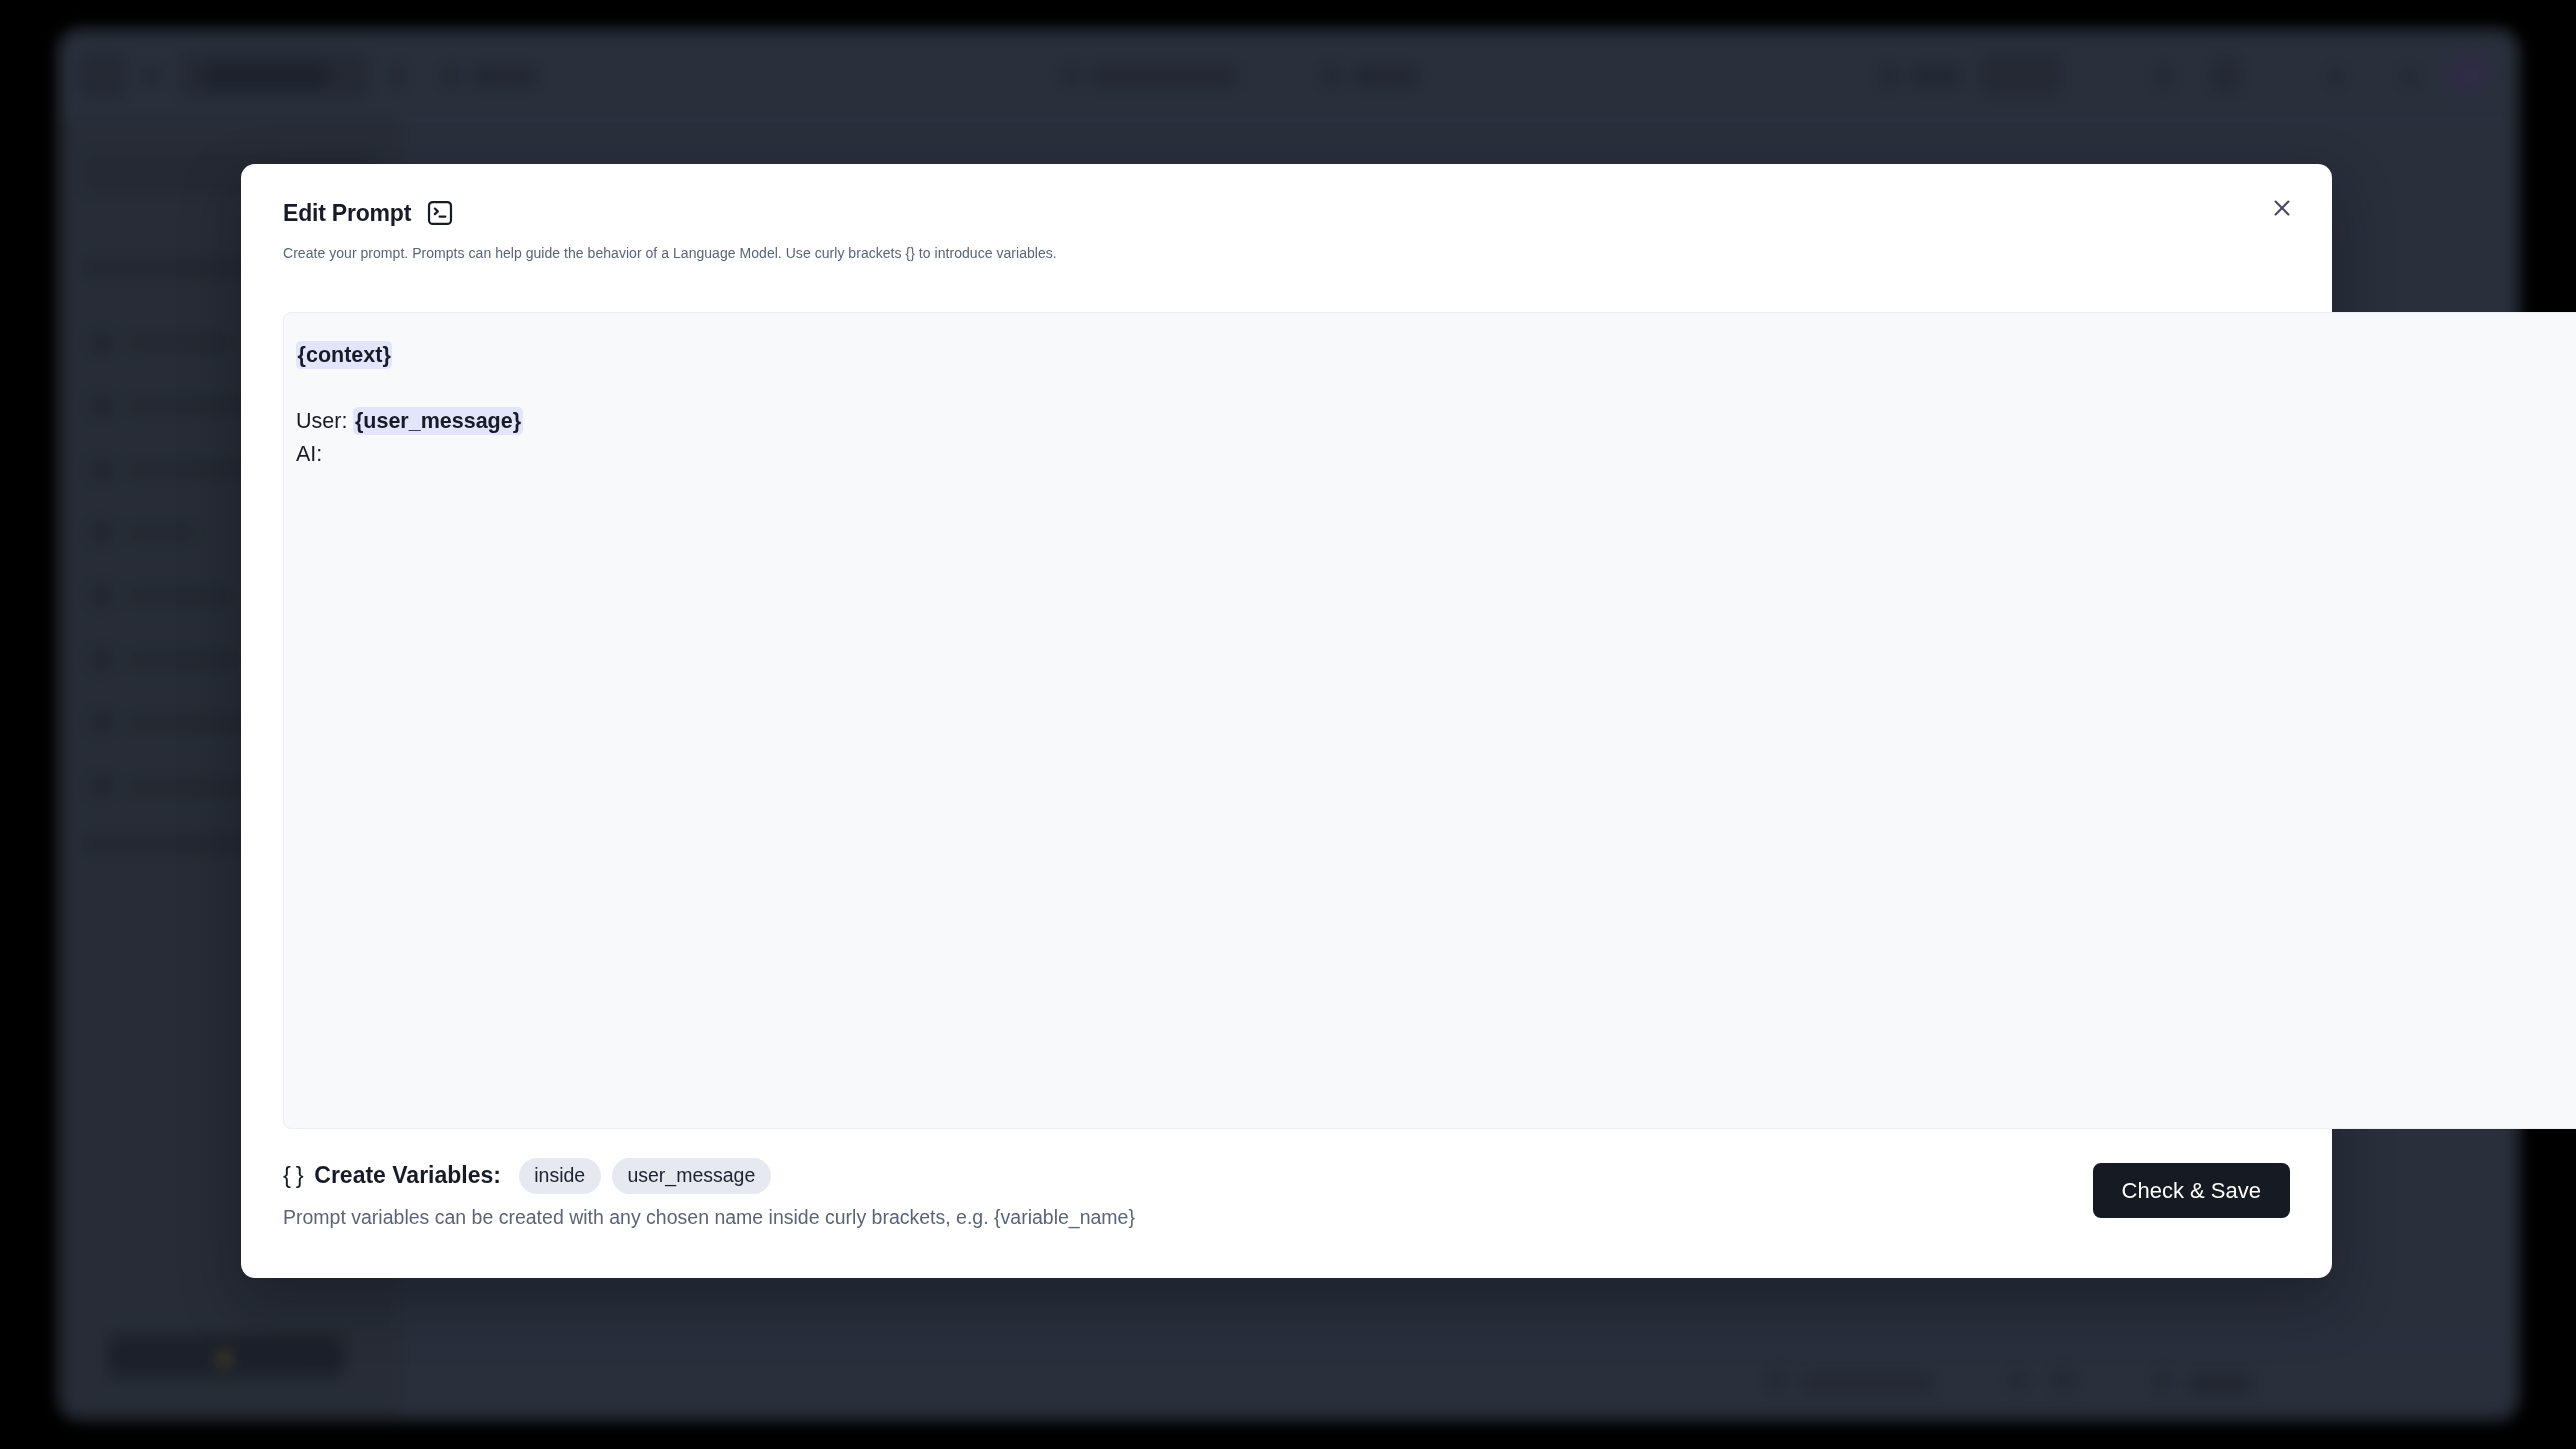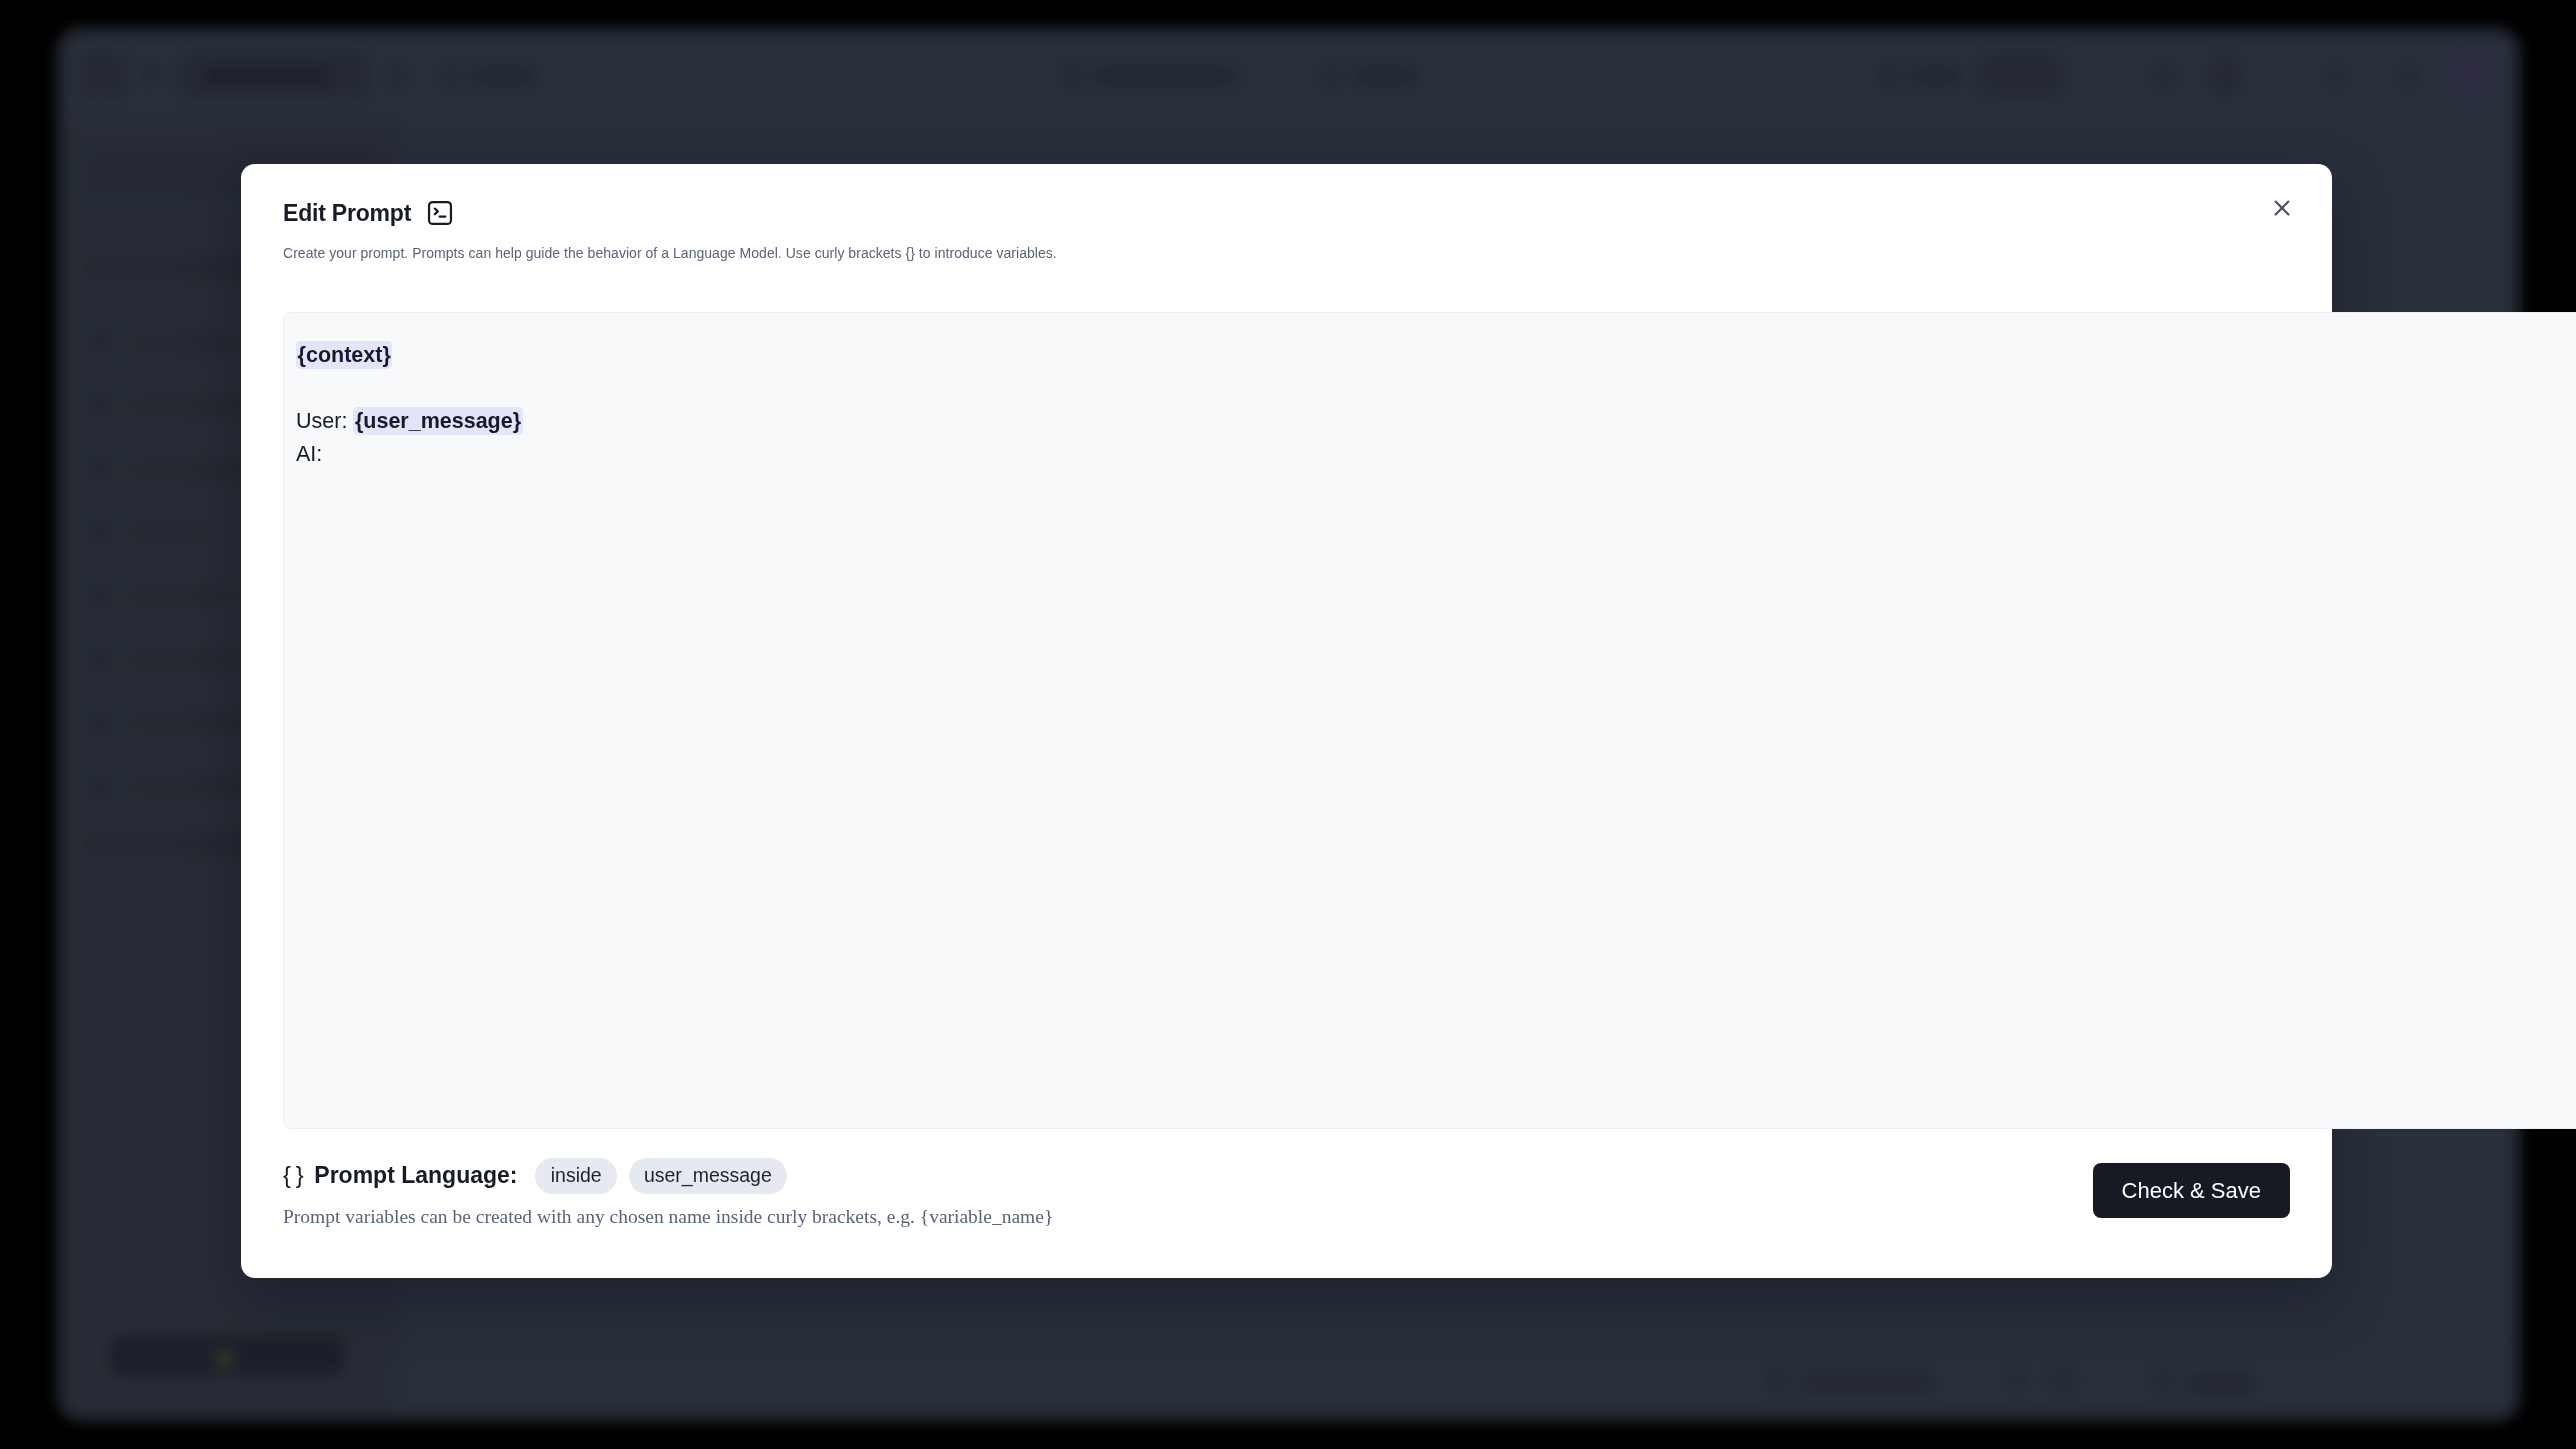--- a/index.html
+++ b/index.html
@@ -259,21 +259,20 @@
     padding: 5.7px 15.4px 7.3px;
     cursor: pointer;
   }
 
   .footer-hint {
     position: absolute;
     left: 42px;
     top: 1042px;
     font-size: 19.5px;
     color: #5a6478;
-    font-family: Liberation Serif, serif;
   }
 
   .save-btn {
     position: absolute;
     right: 42px;
     top: 999px;
     background: #151a23;
     color: #ffffff;
     font-size: 22px;
     border: none;
@@ -413,21 +412,21 @@
 
   <div class="prompt-area">
     <div class="prompt-text"><span class="var-hl">{context}</span><span class="plain">
 
 </span><span class="plain">User: </span><span class="var-hl">{user_message}</span><span class="plain">
 AI:</span></div>
   </div>
 
   <div class="footer-vars">
     <span class="braces-glyph">{ }</span>
-    <span class="vars-label">Prompt Language:</span>
+    <span class="vars-label">Create Variables:</span>
     <span class="var-pill">inside</span>
     <span class="var-pill">user_message</span>
   </div>
 
   <div class="footer-hint">Prompt variables can be created with any chosen name inside curly brackets, e.g. {variable_name}</div>
 
   <button class="save-btn">Check &amp; Save</button>
 </div>
 
 

